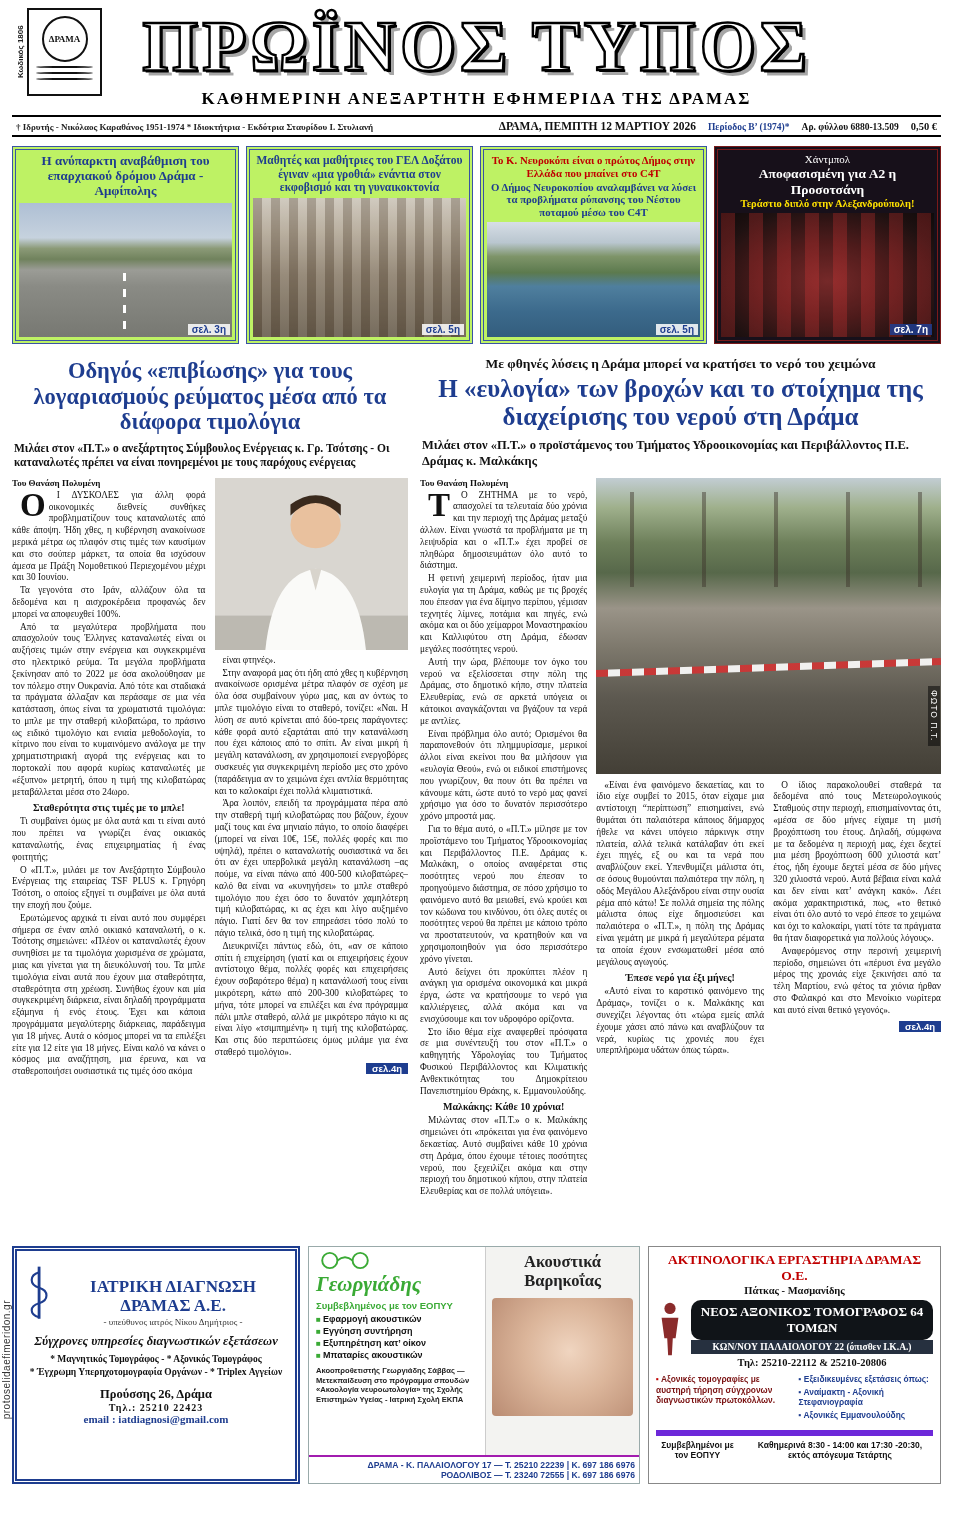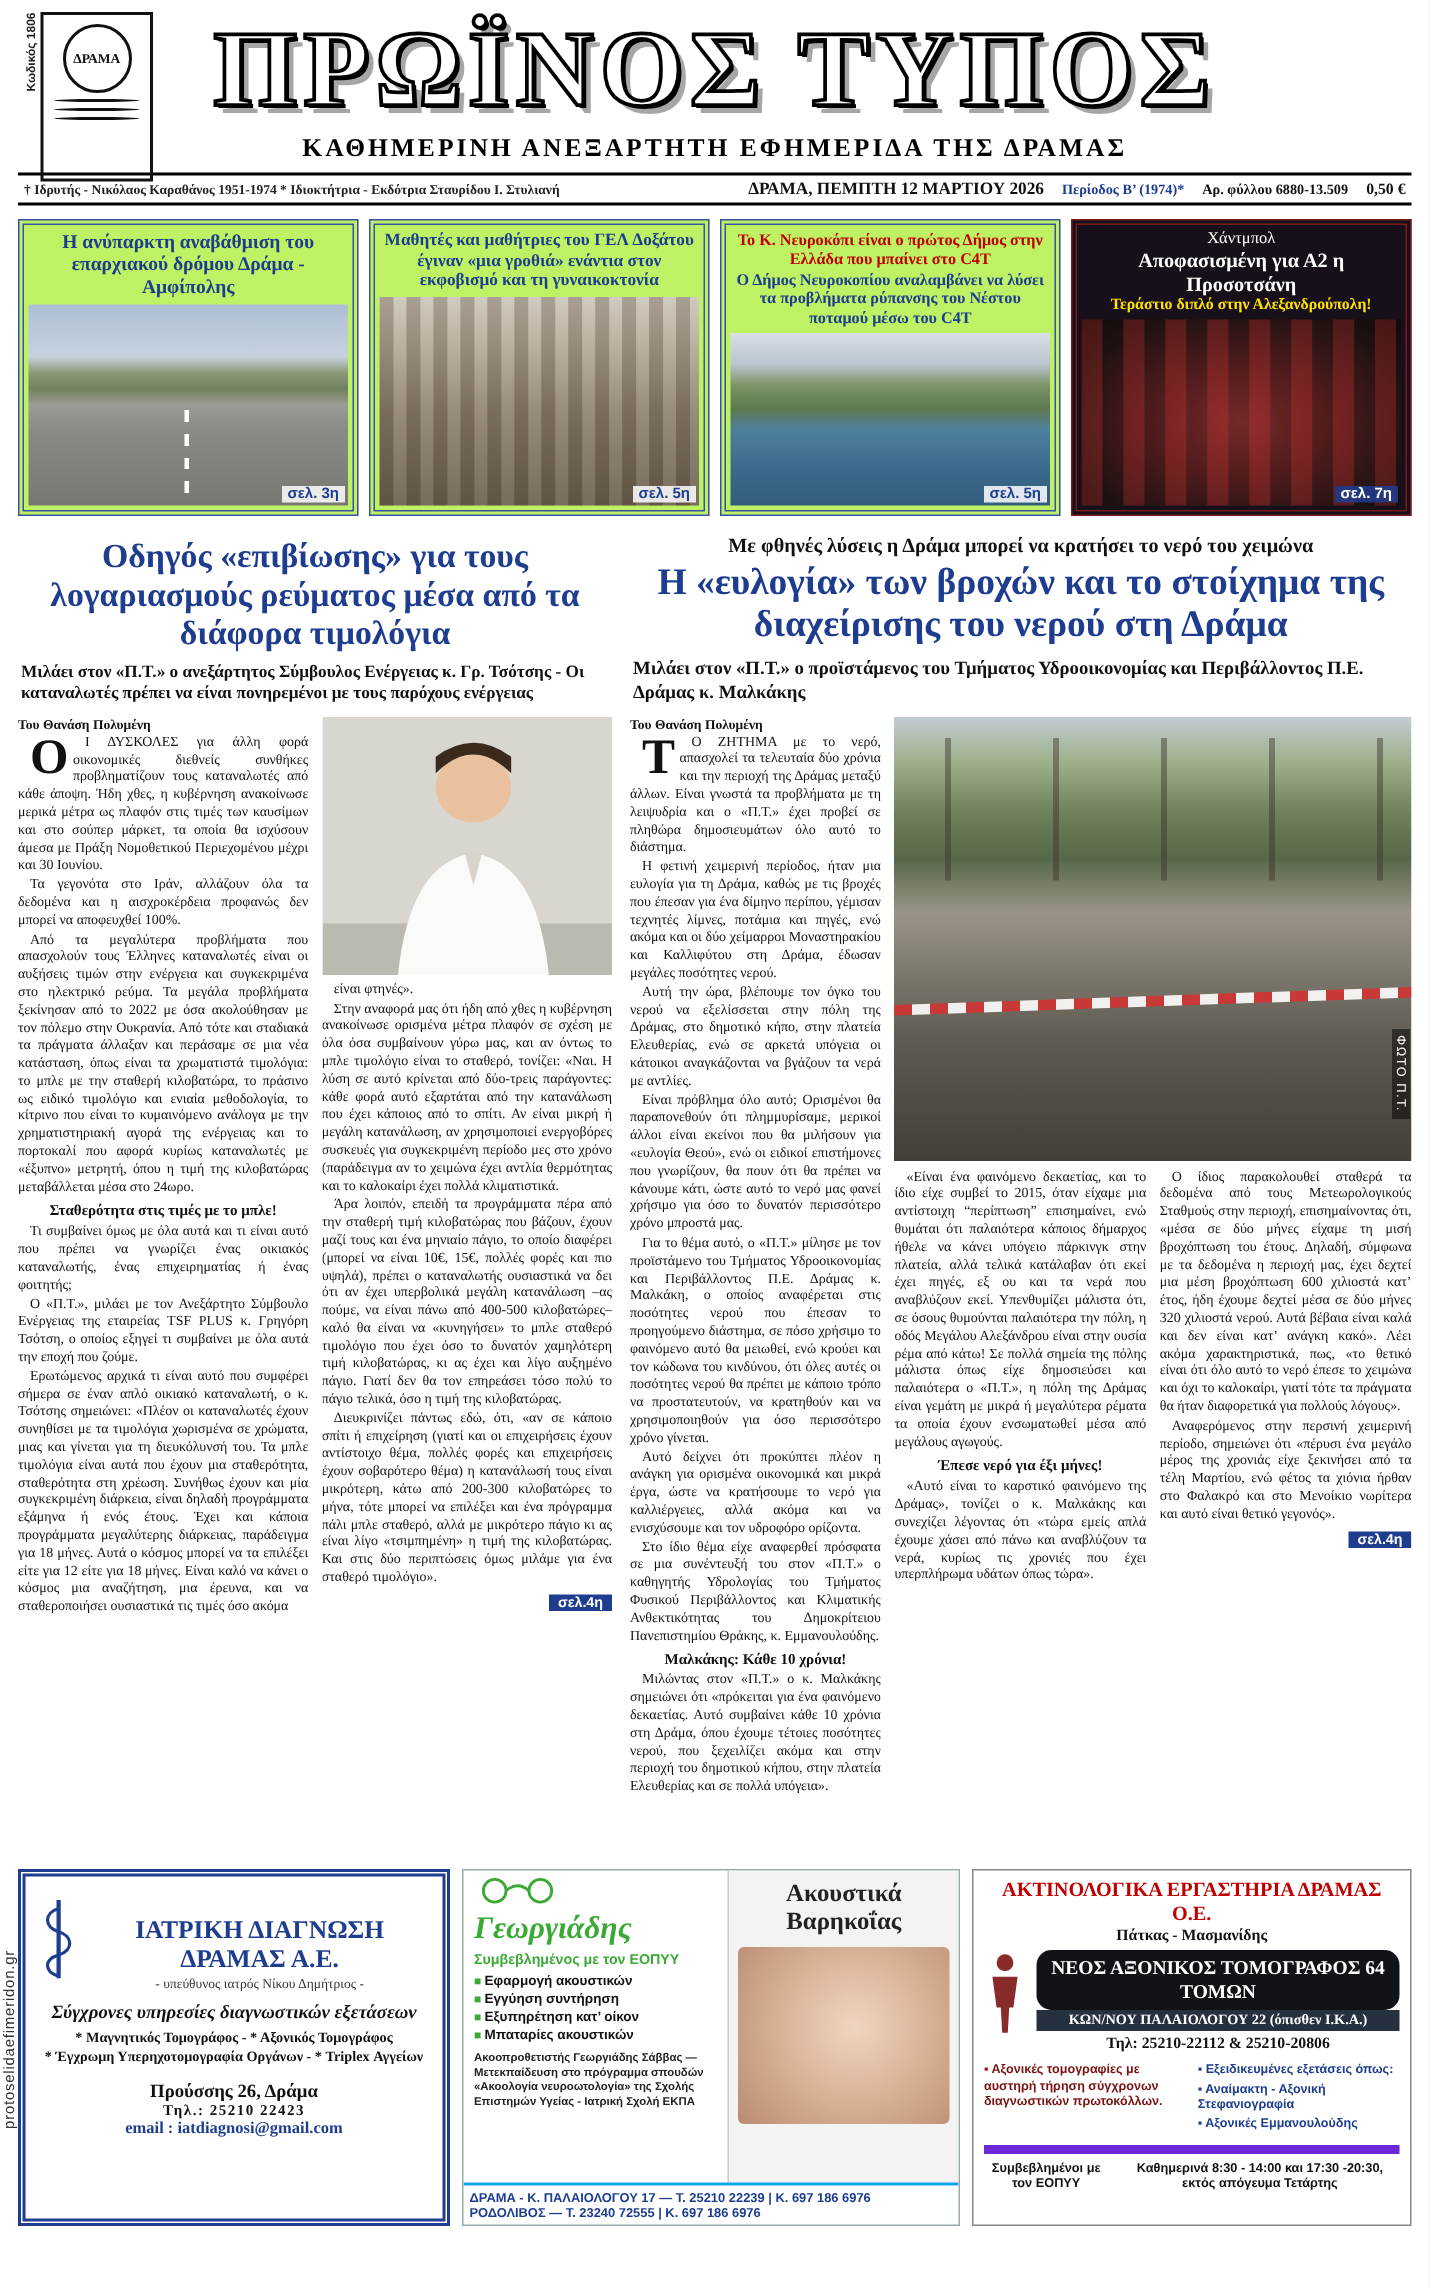--- a/index.html
+++ b/index.html
@@ -3,21 +3,21 @@
 <meta charset="utf-8">
 <style>
   * { margin:0; padding:0; box-sizing:border-box; }
   html,body { background:#e9e9e9; }
   body { font-family:"Liberation Serif", serif; color:#111; }
   .page{ width:953px; height:1524px; margin:0 auto; background:#fff; position:relative;
          padding:6px 12px 8px; overflow:hidden; }
 
   
   .masthead{ position:relative; text-align:center; padding-top:4px; }
-  .stamp{ position:absolute; left:4px; top:2px; width:86px; height:113px; display:flex; gap:2px;text-align:right; }
+  .stamp{ position:absolute; left:4px; top:2px; width:86px; height:88px; display:flex; gap:2px; }
   .stamp-code{ writing-mode:vertical-rl; transform:rotate(180deg); font-size:8px; font-weight:bold;
                font-family:"Liberation Sans",sans-serif; color:#222; }
   .stamp-box{ flex:1; border:2px solid #111; position:relative; padding:4px 3px; }
   .stamp-circle{ width:46px; height:46px; border:2px solid #111; border-radius:50%;
                  margin:2px auto 4px; display:flex; align-items:center; justify-content:center;
                  font-size:9px; font-weight:bold; }
   .stamp-wave{ height:2px; background:#111; border-radius:50%; margin:4px 4px 0; }
   .paper-title{ font-family:"Liberation Serif",serif; font-weight:bold; font-size:72px; line-height:1.02;
                 letter-spacing:4px; color:#fff; -webkit-text-stroke:2.5px #000;
                 text-shadow:2px 2px 0 #000, 5px 5px 0 rgba(0,0,0,.35); white-space:nowrap; }
@@ -107,21 +107,21 @@
   .hear-logo{ color:#3aaa35; font-size:21px; font-weight:bold; font-style:italic; line-height:1; }
   .hear-eopyy{ color:#3aaa35; font-weight:bold; font-size:9.5px; margin:5px 0 3px; font-family:"Liberation Sans",sans-serif; }
   .hear-list{ list-style:none; }
   .hear-list li{ font-size:9px; font-weight:bold; margin:2px 0; font-family:"Liberation Sans",sans-serif; }
   .hear-list li::before{ content:"■ "; color:#3aaa35; font-size:8px; }
   .hear-note{ font-size:7.6px; font-weight:bold; line-height:1.25; margin-top:6px; color:#222;
     font-family:"Liberation Sans",sans-serif; }
   .hear-right{ flex:1; background:#f3f3f1; text-align:center; padding:6px; border-left:1px solid #ccc; }
   .hear-title{ font-size:16.5px; font-weight:bold; color:#222; line-height:1.1; }
   .hear-right .ph-ear{ height:118px; margin-top:8px; border-radius:4px; position:relative; }
-  .hear-contacts{ border-top:2px solid #0ea5e9; padding:3px 4px; text-align:left; }
+  .hear-contacts{ border-top:2px solid #a21caf; padding:3px 4px; text-align:right; }
   .hear-contacts div{ font-size:8.6px; font-weight:bold; color:#1e3d8f; font-family:"Liberation Sans",sans-serif; }
   .ad-xray{ flex:1; border:1px solid #888; padding:5px 7px; text-align:center; }
   .xray-title{ color:#c00000; font-weight:bold; font-size:13.5px; }
   .xray-sub{ font-size:10.5px; font-weight:bold; margin:1px 0 4px; }
   .xray-row{ display:flex; gap:7px; align-items:stretch; text-align:center; }
   .xray-main{ flex:1; }
   .xray-banner{ background:#101418; color:#fff; font-weight:bold; font-size:13px; padding:4px 4px;border-radius:10px; }
   .xray-addr{ background:#26303f; color:#fff; font-size:9.5px; font-weight:bold; padding:2px; }
   .xray-phone{ font-size:10.5px; font-weight:bold; padding:3px 0 0; }
   .xray-lists{ display:flex; gap:8px; margin-top:6px; text-align:left; }

